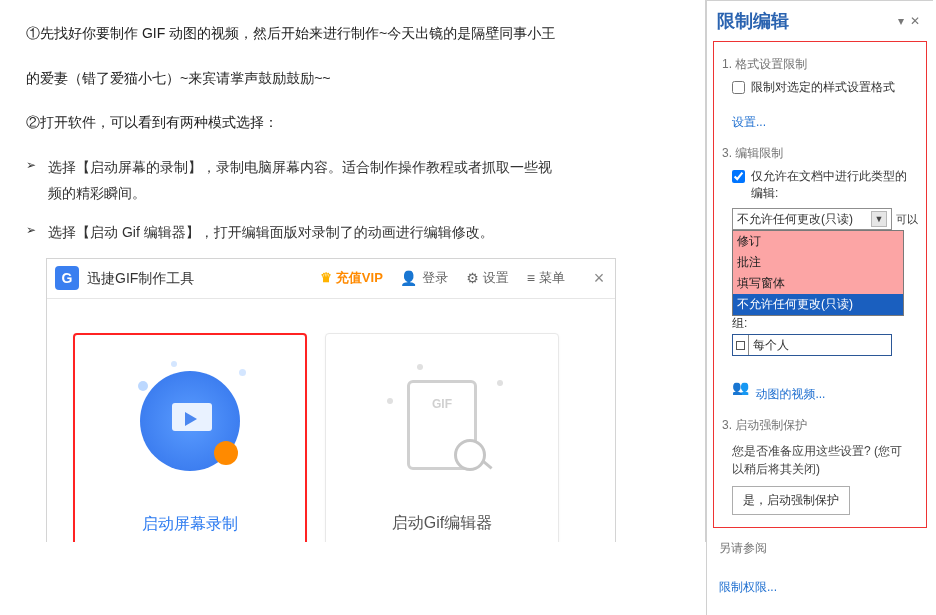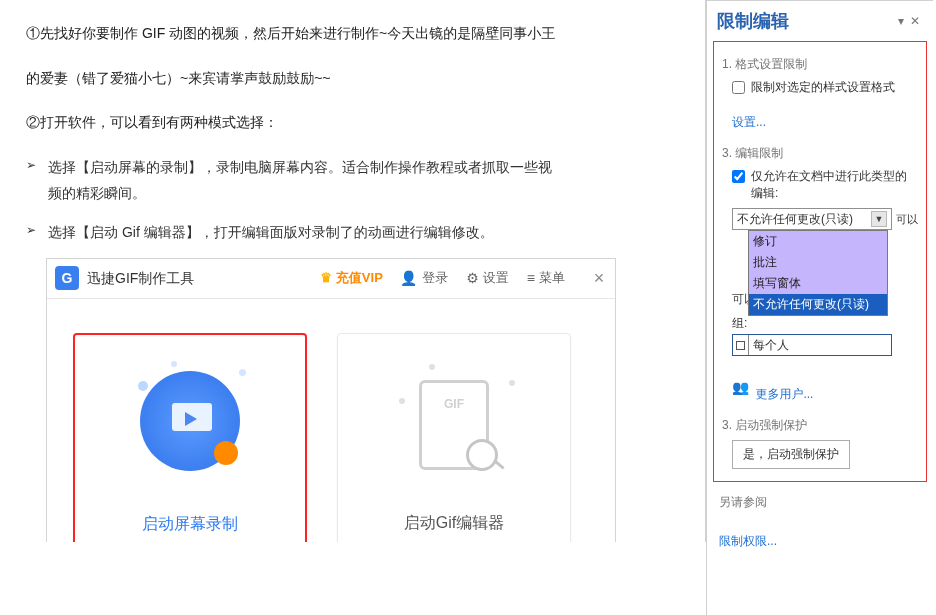--- a/index.html
+++ b/index.html
@@ -47,21 +47,21 @@
   .app-logo span { color:#fff; font-weight:bold; font-size:14px; }
   .app-title { font-size: 14px; color:#333; flex:0 0 auto; }
   .spacer { flex:1; }
   .vip { display:flex; align-items:center; color:#ff8a00; font-weight:bold; font-size:13px; margin-right:18px;}
   .vip .crown { color:#ffb300; margin-right:4px;}
   .tb-item { display:flex; align-items:center; color:#666; font-size:13px; margin-right:18px;}
   .tb-item .ic { margin-right:4px; font-size:14px;}
   .close-x { width:32px; text-align:center; color:#888; font-size:18px;}
 
   .app-body {
-    display:flex; padding: 34px 26px 0 26px; gap: 30px; height: 300px;
+    display:flex; padding: 34px 26px 0 26px; gap: 18px; height: 300px;
   }
   .card {
     width: 234px; height: 260px;
     background:#fff; border:1px solid #e8e8e8; border-radius:4px;
     display:flex; flex-direction:column; align-items:center;
     padding-top: 36px;
     box-shadow: 0 1px 3px rgba(0,0,0,.04);
   }
   .card.sel { border: 2px solid #f22; }
   .icon-zone { width:110px; height:110px; position:relative; }
@@ -130,22 +130,22 @@
   .link { color:#1f6fd0; font-size:12px; margin-left:10px; display:inline-block; margin-top:16px;}
   .link.sm { margin-left:0;}
   .select-wrap { position:relative; margin:6px 0 0 10px; }
   .fake-select {
     width: 160px; height: 22px; border:1px solid #8f8f8f; display:flex; align-items:center;
     padding:0 4px; font-size:12px; background:#fff; justify-content:space-between;
   }
   .fake-select .arrow { width:16px; height:16px; background:#e6e6e6; border:1px solid #b8b8b8;
     display:flex; align-items:center; justify-content:center; font-size:9px; color:#444;}
   .dropdown {
-    position:absolute; top:22px; left:0; width:140px;
-    border:1px solid #7a7a7a; background:#c4b5fd; z-index:5;margin-left:16px;
+    position:absolute; top:22px; left:0; width:172px;
+    border:1px solid #7a7a7a; background:#fca5a5; z-index:5;
   }
   .dropdown .opt { padding:2px 4px; font-size:12px; color:#222;}
   .dropdown .opt.hl { background:#1a5fbf; color:#fff;}
   .side-text { font-size:12px; color:#444; margin:6px 0 2px 10px; line-height:1.6;}
   .side-text.offset { margin-top: 60px; }
   .grp-label { font-size:12px; margin:6px 0 2px 10px;}
   .grp-input {
     width:160px; height:22px; border:1px solid #2b5797; margin-left:10px;
     display:flex; align-items:center; padding:0; font-size:12px;
   }
@@ -274,25 +274,26 @@
     <div class="side-text offset">可以对其任意编辑的用户。</div>
     <div class="grp-label">组:</div>
     <div class="grp-input">
       <div class="box">
           <div class="sq"></div>
         </div>
       <div class="val">每个人</div>
     </div>
     <div class="users-row">
       <span class="ic">👥</span>
-      <span class="link sm">更多用户...</span>
+      <span class="link sm">动图的视频...</span>
     </div>
 
     
     <div class="sec-title" style="margin-top:14px;">3. 启动强制保护</div>
+    <div class="apply-text">您是否准备应用这些设置? (您可以稍后将其关闭)</div>
     <div class="apply-btn">是，启动强制保护</div>
   </div>
 
   <div class="see-also">
     <div class="hd">另请参阅</div>
     <span class="link sm">限制权限...</span>
   </div>
 </div>
 
 </body></html>

